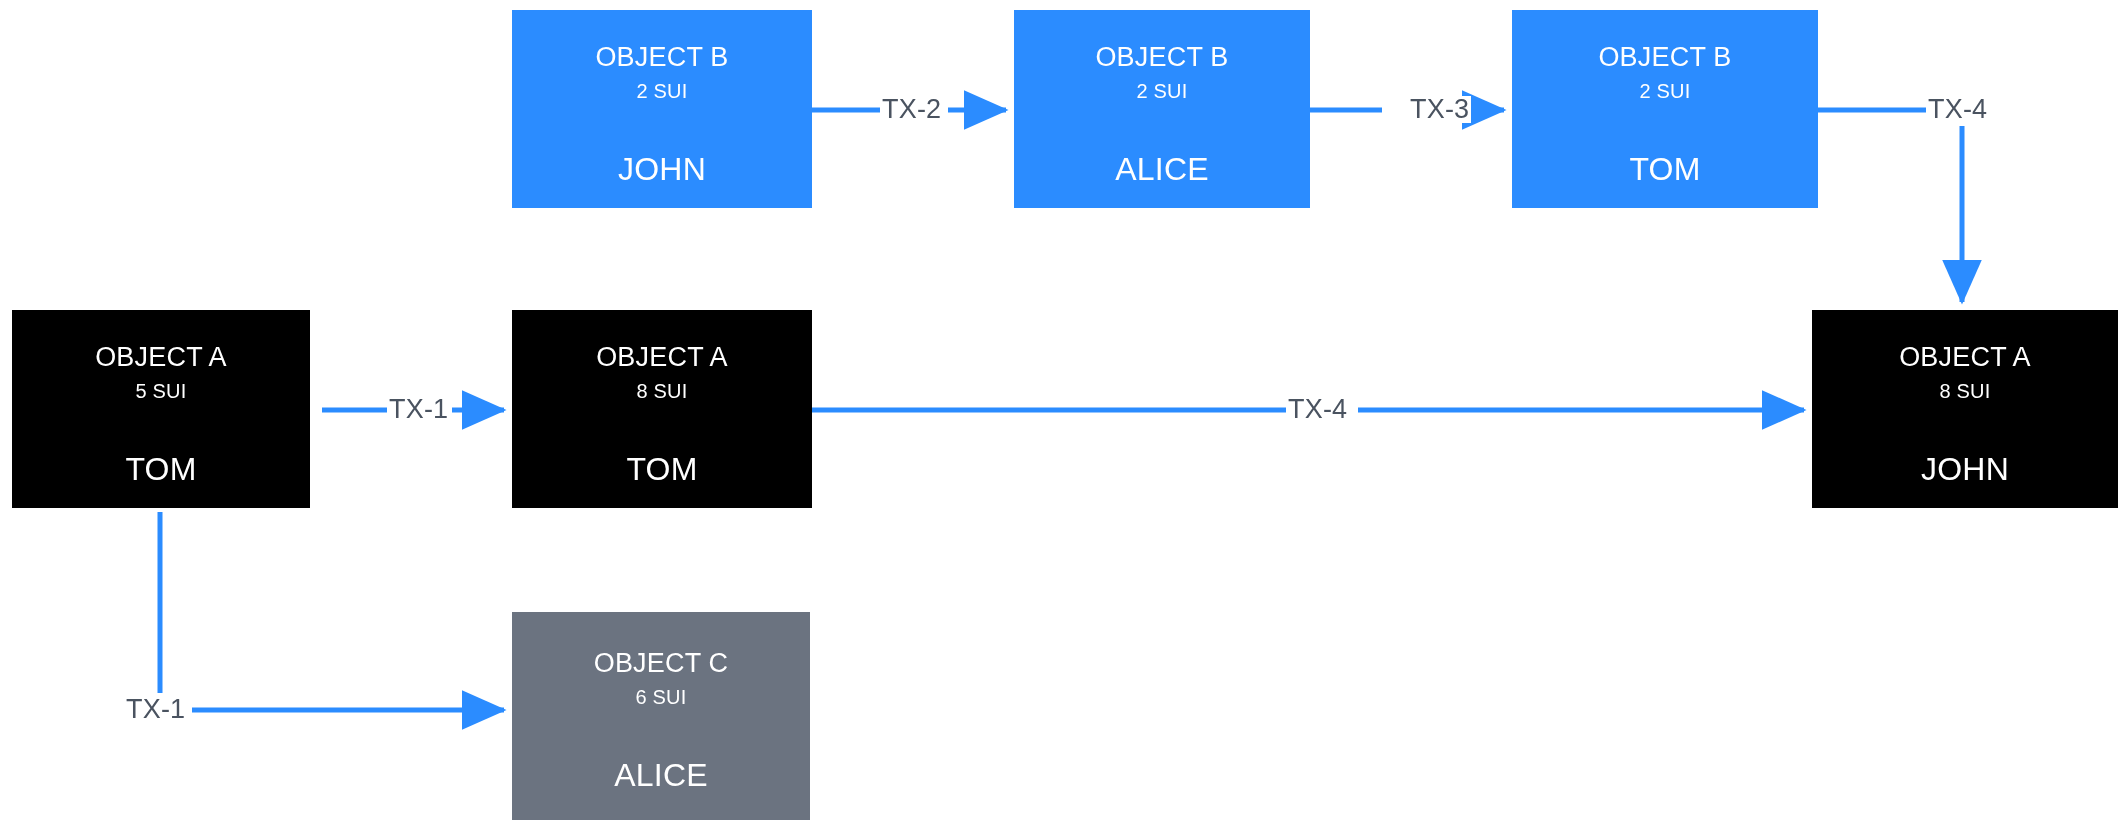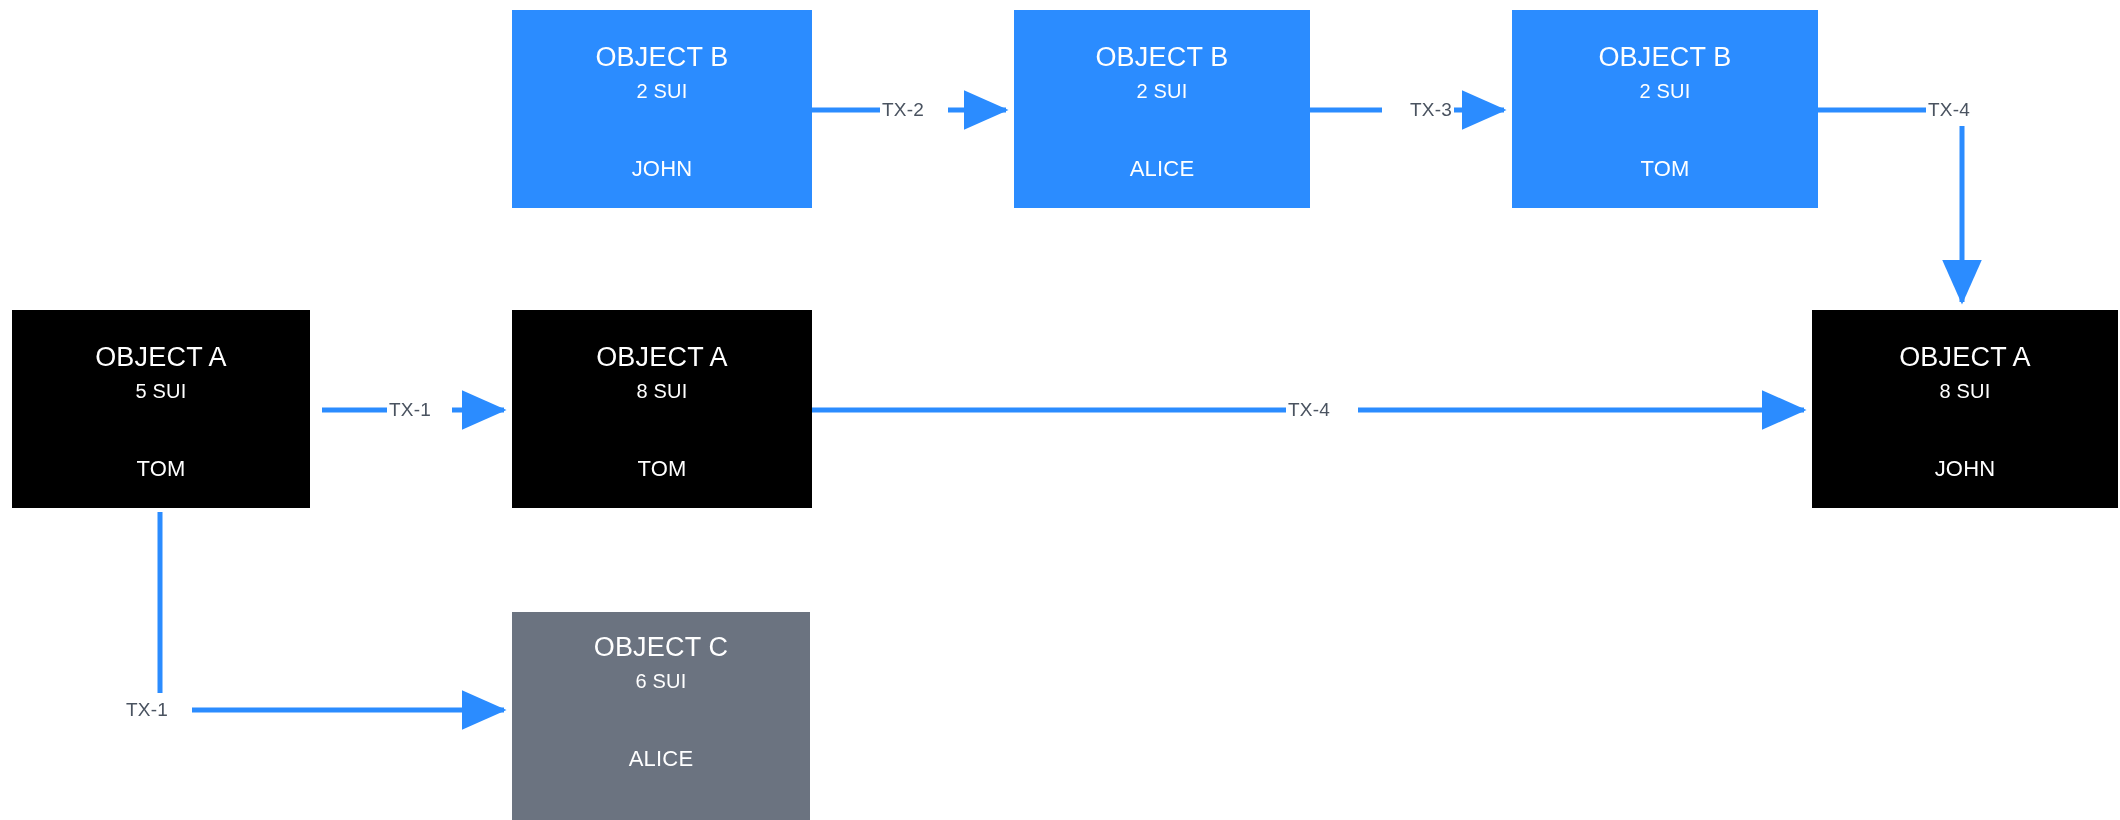--- a/index.html
+++ b/index.html
@@ -42,30 +42,30 @@
     white-space: pre;
   }
   .node-amount {
     font-size: 20px;
     line-height: 34px;
     letter-spacing: 0.2px;
     text-align: center;
     white-space: pre;
   }
   .node-owner {
-    font-size: 22px;
+    font-size: 32px;
     line-height: 34px;
     letter-spacing: 0.2px;
     text-align: left;
     white-space: pre;
   }
   .edge-label {
     position: absolute;
     color: #4a5360;
-    font-size: 19px;
+    font-size: 27px;
     line-height: 27px;
     letter-spacing: 0.2px;
     white-space: pre;
     background: #ffffff;
     padding: 0 2px;
     z-index: 4;
   }
 </style>
 </head>
 <body>
@@ -127,21 +127,21 @@
     <div class="node-amount">8 SUI</div>
     <div class="node-owner" style="margin-top:44px;">TOM</div>
   </div>
 
   <div class="node" style="left:1812px; top:310px; width:306px; height:198px; background:#000000; padding-top:30px;">
     <div class="node-title">OBJECT A</div>
     <div class="node-amount">8 SUI</div>
     <div class="node-owner" style="margin-top:44px;">JOHN</div>
   </div>
 
-  <div class="node" style="left:512px; top:612px; width:298px; height:208px; background:#6b7380; padding-top:18px;">
+  <div class="node" style="left:512px; top:612px; width:298px; height:208px; background:#6b7380; padding-top:34px;">
     <div class="node-title">OBJECT C</div>
     <div class="node-amount">6 SUI</div>
     <div class="node-owner" style="margin-top:44px;">ALICE</div>
   </div>
 
   <div class="edge-label" style="left:880px; top:96px;">TX-2</div>
 
   <div class="edge-label" style="left:1408px; top:96px;">TX-3</div>
 
   <div class="edge-label" style="left:1926px; top:96px;">TX-4</div>

